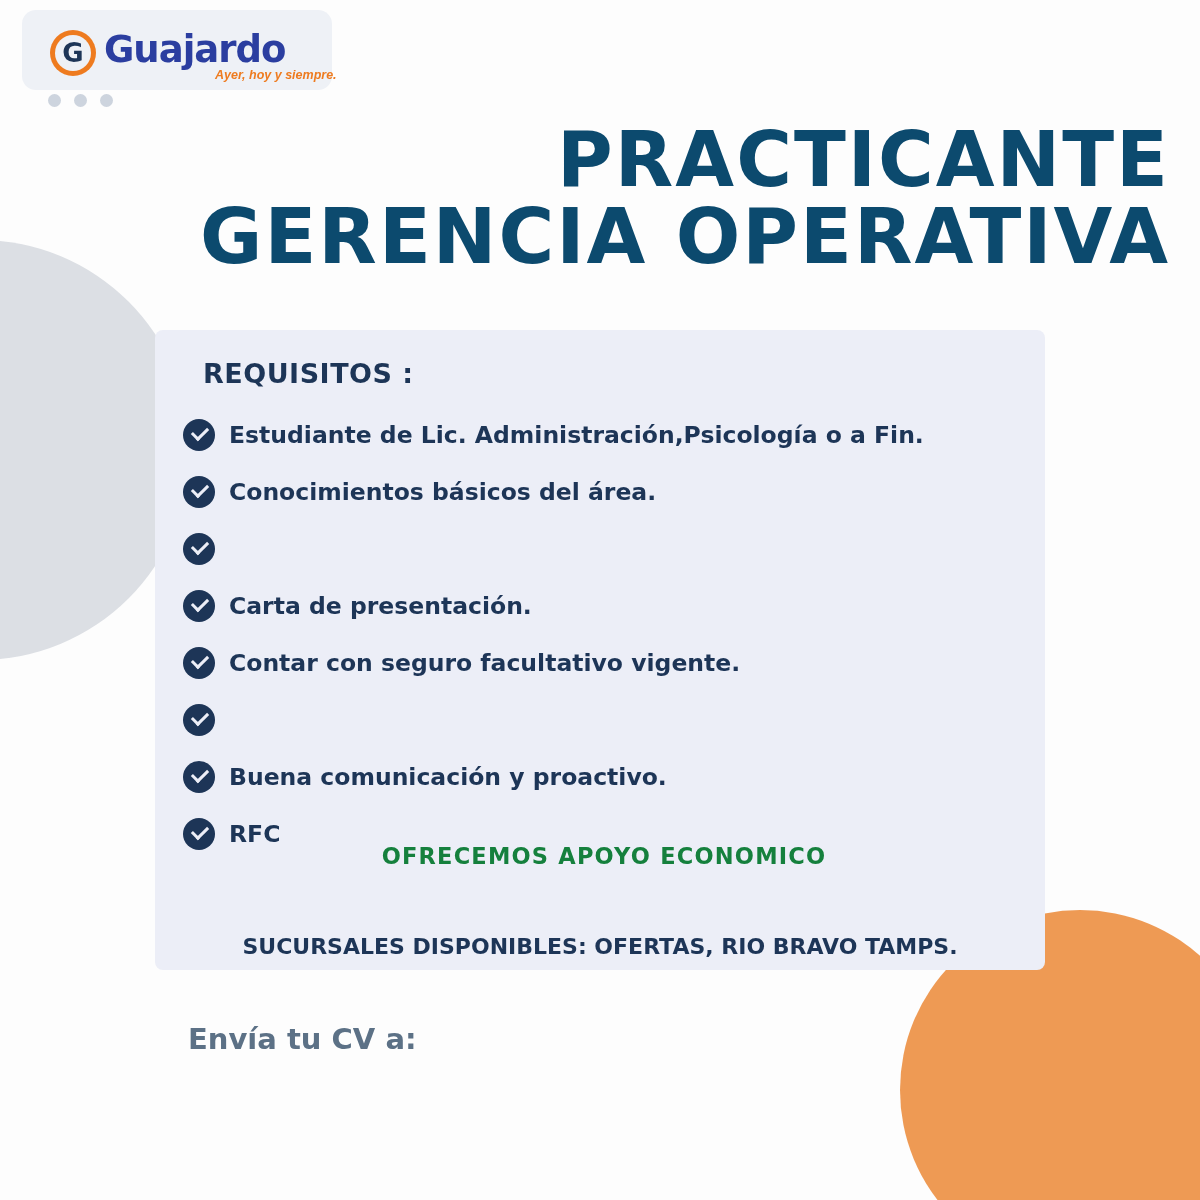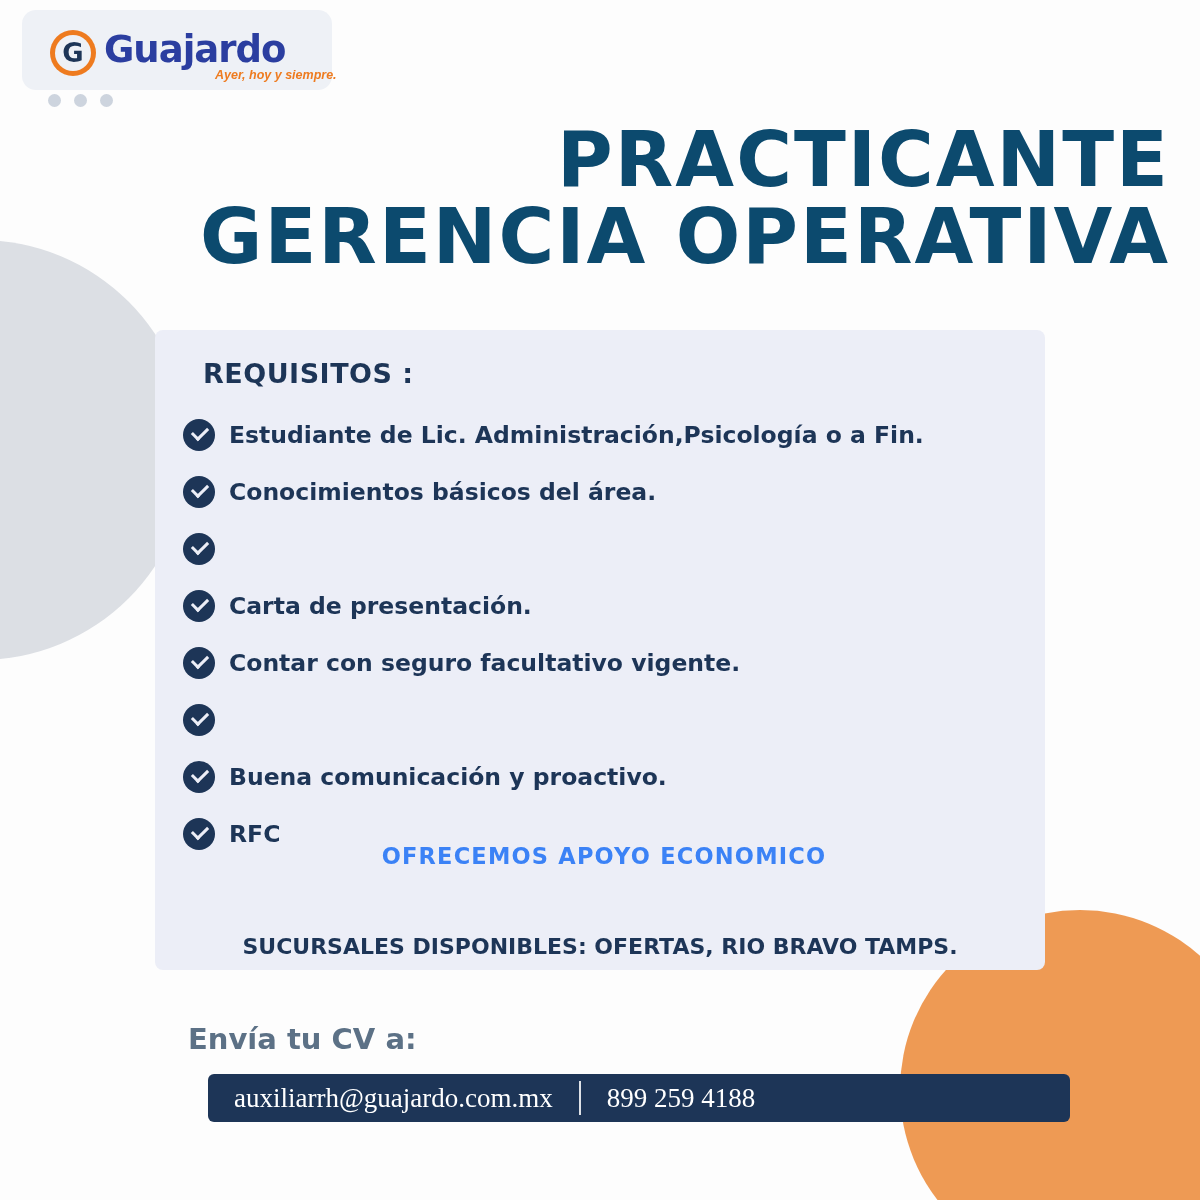--- a/index.html
+++ b/index.html
@@ -159,21 +159,21 @@
     white-space:nowrap;
   }
 
   
   .apoyo {
     position:absolute;
     left:0; right:0; top:843px;
     text-align:center;
     font-size:22.5px; font-weight:bold;
     letter-spacing:1.2px;
-    color:#3b82f6;
+    color:#15803d;
     font-family:"DejaVu Sans", sans-serif;
     padding-left:8px;
   }
   .sucursales {
     position:absolute;
     left:0; right:0; top:934px;
     text-align:center;
     font-size:22px; font-weight:bold;
     color:#1d3557;
     font-family:"DejaVu Sans", sans-serif;
@@ -277,19 +277,14 @@
         <span class="check"></span>
         <span class="req-text">RFC</span>
       </div>
     </div>
   </div>
 
   <div class="apoyo">OFRECEMOS APOYO ECONOMICO</div>
   <div class="sucursales">SUCURSALES DISPONIBLES:  OFERTAS, RIO BRAVO TAMPS.</div>
 
   <div class="cv-label">Envía tu CV a:</div>
-  <div class="contact-bar">
-    <span class="contact-email">auxiliarrh@guajardo.com.mx</span>
-    <span class="contact-sep"></span>
-    <span class="contact-phone">899 259 4188</span>
-  </div>
 
 </div>
 
 </body></html>

